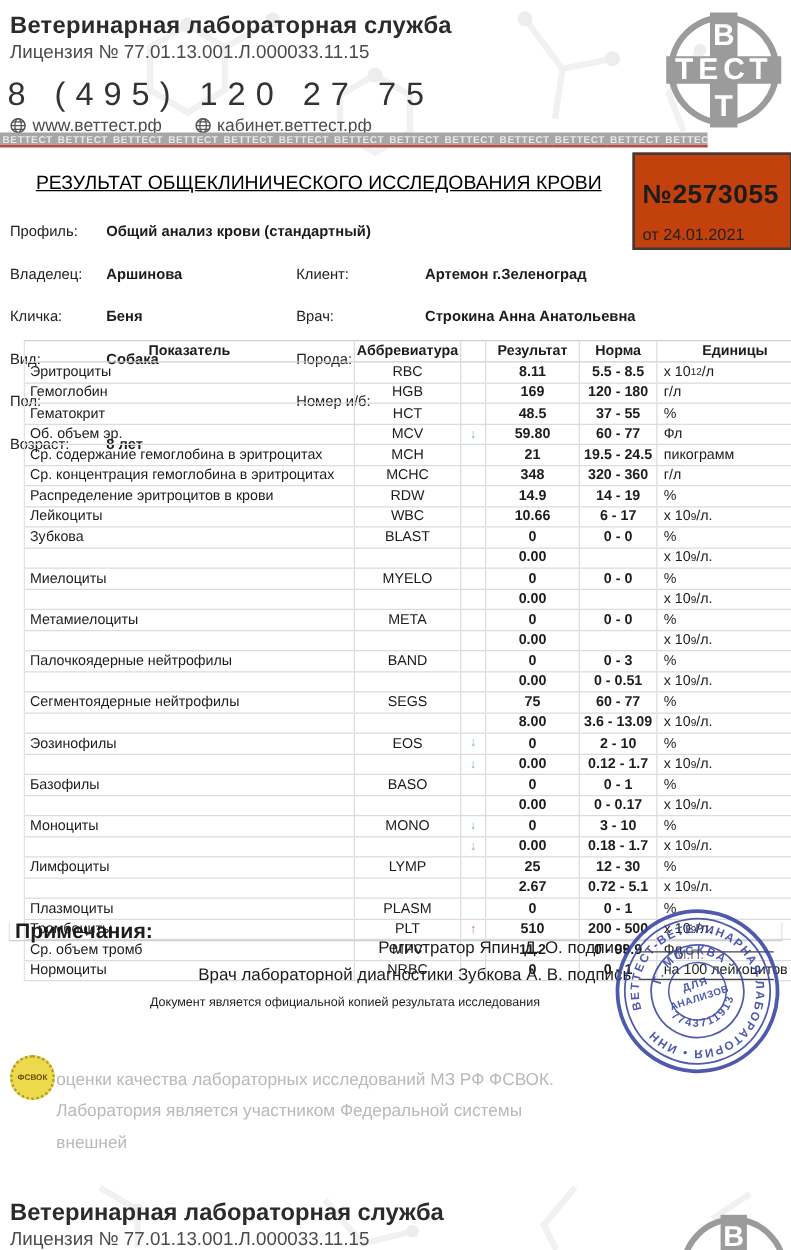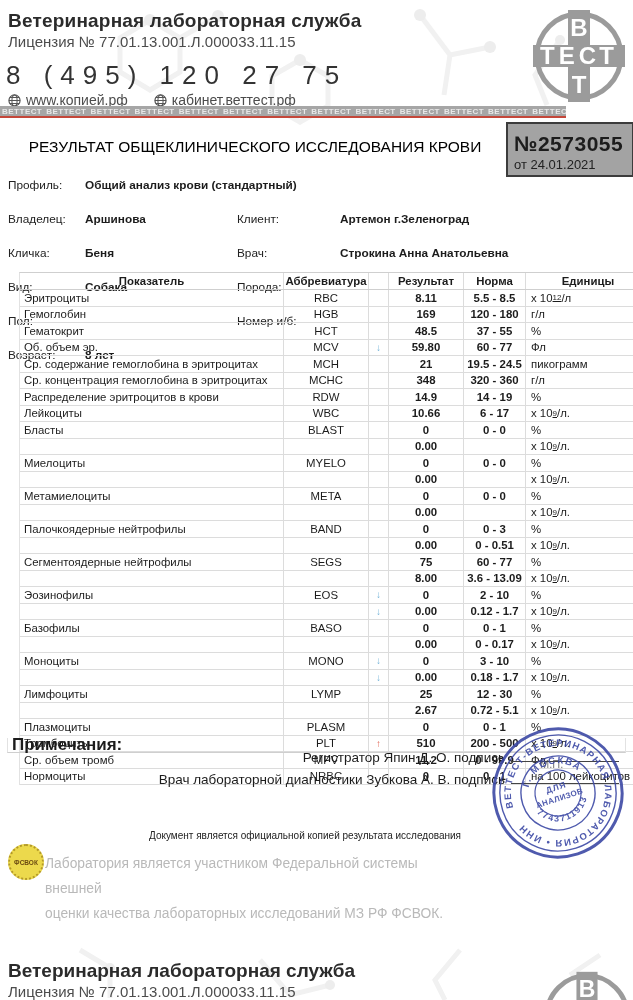--- a/index.html
+++ b/index.html
@@ -16,55 +16,55 @@
   .urls .u{display:flex;gap:5px;align-items:center;}
   .logo{right:6px;top:4px;}
 
   
   .ribbon{left:0;top:106px;width:566px;height:12px;background:#a6a6a6;display:flex;
           justify-content:space-around;align-items:center;overflow:hidden;}
   .ribbon span{font-size:8px;font-weight:bold;color:#e8e8e8;letter-spacing:.5px;
           border-bottom:2px solid #c4473a;line-height:9px;padding:0 2px;}
 
   
-  .title{left:25px;top:138px;width:460px;text-align:center;font-size:15.5px;color:#000;}
-  .numbox{left:506px;top:122px;width:112px;border:2px solid #3c3c3c;background:#a3a3a3;padding:8px 6px 3px;}
+  .title{left:25px;top:138px;width:460px;text-align:center;font-size:15.5px;color:#000;text-decoration:underline;}
+  .numbox{left:506px;top:122px;width:112px;border:2px solid #3c3c3c;background:#c2410c;padding:20px 6px 3px;}
   .numbox .n{font-size:21px;font-weight:bold;letter-spacing:.5px;}
-  .numbox .d{font-size:13px;color:#222;margin-top:1px;}
+  .numbox .d{font-size:13px;color:#222;margin-top:12px;}
 
   
   .info{left:8px;top:178px;width:617px;display:grid;grid-template-columns:77px 152px 103px 1fr;
         font-size:11.8px;row-gap:20px;}
   .info .lab{color:#222;}
   .info .val{font-weight:bold;white-space:nowrap;}
 
   
   .tbl{left:19px;top:272px;width:619px;border-top:1px solid #cfcfcf;border-left:1px solid #e2e2e2;border-right:3px solid #f97316;font-size:11.4px;}
   .trow{display:grid;grid-template-columns:263px 85px 20px 75px 62px 1fr;height:15.5px;
         border-bottom:1px solid #dcdcdc;align-items:center;}
   .trow.head{height:16px;font-weight:bold;border-bottom:1px solid #cfcfcf;}
   .trow>div{height:100%;display:flex;align-items:center;justify-content:center;overflow:hidden;}
   .trow>.c-name{justify-content:flex-start;padding-left:4px;}
   .trow>.c-units{justify-content:flex-start;padding-left:5px;border-left:1px solid #dcdcdc;}
   .trow>.c-abbr,.trow>.c-ind,.trow>.c-res,.trow>.c-norm{border-left:1px solid #dcdcdc;}
   .trow>.c-res,.trow>.c-norm{font-weight:bold;}
   .arr{font-size:10px;font-weight:bold;}
   .arr.down{color:#74b3d8;}
   .arr.up{color:#e0604f;}
-  sup{font-size:8px;text-decoration:underline;}
+  sup{font-size:8px;}
   .notesrow{left:7px;top:737.5px;width:619px;height:15px;border-bottom:1px solid #cfcfcf;
         border-left:1px solid #e2e2e2;border-right:1px solid #e2e2e2;font-size:17px;font-weight:bold;
         display:flex;align-items:center;padding-left:4px;box-sizing:border-box;}
 
   
   .sig{right:14px;top:749px;text-align:right;font-size:13.5px;color:#1c1c1c;}
   .sig .row{margin-bottom:6px;white-space:nowrap;}
   .sline{display:inline-block;width:108px;border-bottom:1px solid #444;height:12px;margin-left:6px;}
   .mp{left:540px;top:758px;font-size:11px;color:#777;z-index:1;}
-  .copynote{left:120px;top:797px;width:370px;text-align:center;font-size:10px;color:#222;margin-top:33px;}
+  .copynote{left:120px;top:797px;width:370px;text-align:left;font-size:10px;color:#222;}
 
   
   .stamp{left:473px;top:708px;z-index:3;opacity:.9;}
 
   
   .badge{left:8px;top:844px;width:36px;height:36px;border-radius:50%;
          background:#ecd94c;border:2px dotted #b49a27;box-sizing:border-box;
          display:flex;align-items:center;justify-content:center;font-size:6.5px;font-weight:bold;color:#6b4b12;}
   .ftext{left:45px;top:851px;width:420px;font-size:13.8px;line-height:25px;color:#b9b9b9;}
 
@@ -103,21 +103,21 @@
   <div class="z company">Ветеринарная лабораторная служба</div>
   <div class="z license">Лицензия № 77.01.13.001.Л.000033.11.15</div>
   <div class="z phone">8 (495) 120 27 75</div>
   <div class="z urls">
     <span class="u">
       <svg width="13" height="13" viewBox="0 0 14 14">
         <circle cx="7" cy="7" r="6" fill="none" stroke="#555" stroke-width="1.3"></circle>
         <ellipse cx="7" cy="7" rx="2.8" ry="6" fill="none" stroke="#555" stroke-width="1.1"></ellipse>
         <path d="M1 7 h12 M1.8 3.8 h10.4 M1.8 10.2 h10.4" stroke="#555" stroke-width="1.1" fill="none"></path>
       </svg>
-      <span>www.копией.рф</span>
+      <span>www.веттест.рф</span>
     </span>
     <span class="u">
       <svg width="13" height="13" viewBox="0 0 14 14">
         <circle cx="7" cy="7" r="6" fill="none" stroke="#555" stroke-width="1.3"></circle>
         <ellipse cx="7" cy="7" rx="2.8" ry="6" fill="none" stroke="#555" stroke-width="1.1"></ellipse>
         <path d="M1 7 h12 M1.8 3.8 h10.4 M1.8 10.2 h10.4" stroke="#555" stroke-width="1.1" fill="none"></path>
       </svg>
       <span>кабинет.веттест.рф</span>
     </span>
   </div>
@@ -269,21 +269,21 @@
         <div class="c-ind"></div>
         <div class="c-res">10.66</div>
         <div class="c-norm">6 - 17</div>
         <div class="c-units">
           <span>x 10</span>
           <sup>9</sup>
           <span>/л.</span>
         </div>
       </div>
       <div class="trow">
-        <div class="c-name">Бласты</div>
+        <div class="c-name">Зубкова</div>
         <div class="c-abbr">BLAST</div>
         <div class="c-ind"></div>
         <div class="c-res">0</div>
         <div class="c-norm">0 - 0</div>
         <div class="c-units">
           <span>%</span>
         </div>
       </div>
       <div class="trow">
         <div class="c-name"></div>
@@ -565,22 +565,22 @@
       </text>
       <text x="85" y="82" text-anchor="middle" font-size="8.5" font-weight="bold" letter-spacing="1">ДЛЯ</text>
       <text x="85" y="93" text-anchor="middle" font-size="8" font-weight="bold" letter-spacing=".4">АНАЛИЗОВ</text>
     </g>
   </svg>
 
   <div class="z badge">
     <span>ФСВОК</span>
   </div>
   <div class="z ftext">
+    <div>оценки качества лабораторных исследований МЗ РФ ФСВОК.</div>
     <div>Лаборатория является участником Федеральной системы внешней</div>
-    <div>оценки качества лабораторных исследований МЗ РФ ФСВОК.</div>
   </div>
 
   <div class="z company2">Ветеринарная лабораторная служба</div>
   <div class="z license2">Лицензия № 77.01.13.001.Л.000033.11.15</div>
   <svg class="z logo2" width="92" height="96" viewBox="0 0 96 100">
     <circle cx="48" cy="52" r="42" fill="none" stroke="#9b9b9b" stroke-width="5"></circle>
     <rect x="37" y="6" width="22" height="92" fill="#9b9b9b"></rect>
     <rect x="2" y="41" width="92" height="22" fill="#9b9b9b"></rect>
     <text x="48" y="32" text-anchor="middle" font-size="24" font-weight="bold" fill="#fff" font-family="Liberation Sans, sans-serif">В</text>
     <text x="48" y="59.5" text-anchor="middle" font-size="24" font-weight="bold" fill="#fff" font-family="Liberation Sans, sans-serif" letter-spacing="4">ТЕСТ</text>

